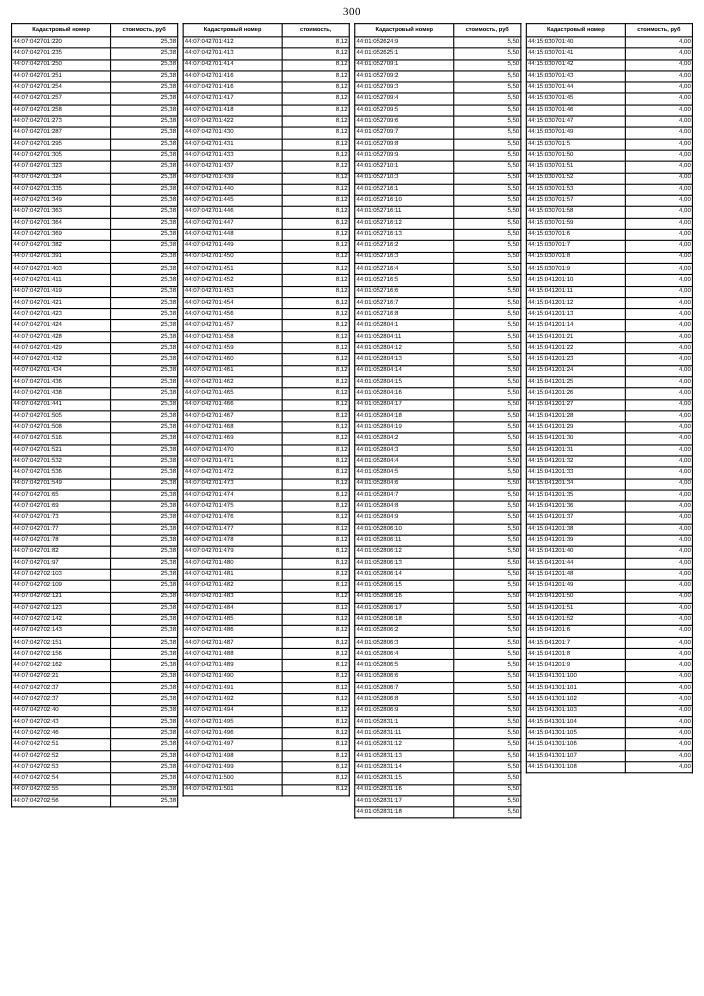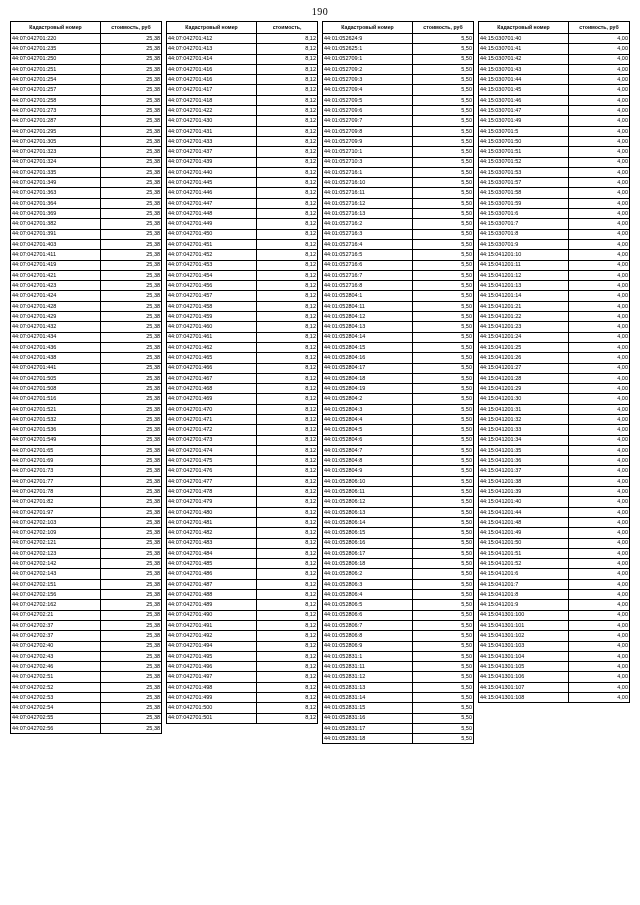--- a/index.html
+++ b/index.html
@@ -74,21 +74,21 @@
     padding-right: 2px;
   }
   .hdr-small {
     font-size: 5px;
   }
 </style>
 </head>
 <body>
 
 <div class="page">
-  <div class="page-number">190</div>
+  <div class="page-number">300</div>
   <div class="tables-row">
     <div class="tbl-wrap">
       <table class="reg">
         <thead>
           <tr>
             <th class="h-num">Кадастровый номер</th>
             <th class="h-val">стоимость, руб</th>
           </tr>
         </thead>
         <tbody>

